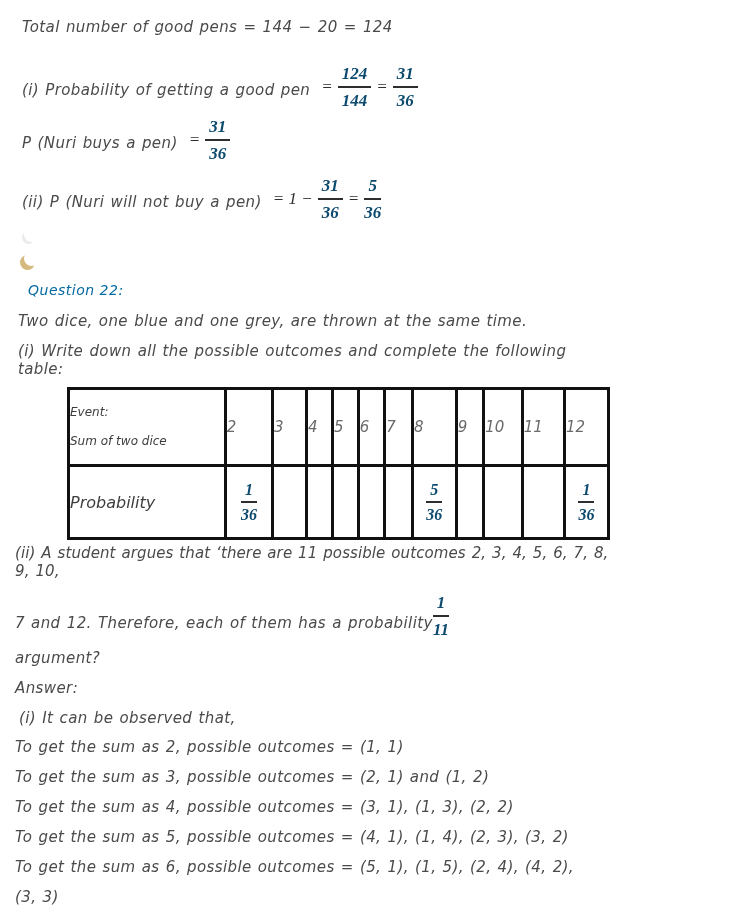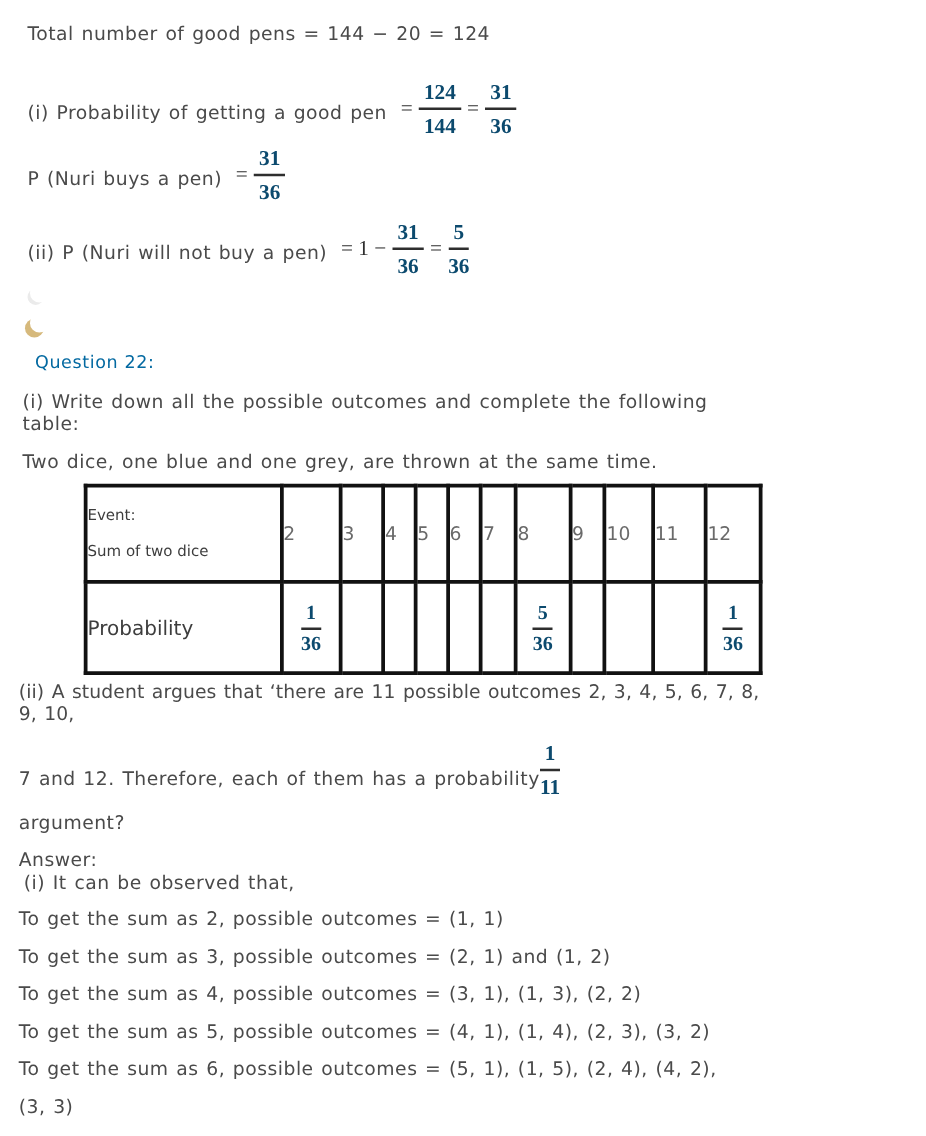--- a/index.html
+++ b/index.html
@@ -5,20 +5,21 @@
   html,body{margin:0;padding:0;background:#ffffff;}
   .page{
     position:relative;
     width:624px;height:909px;
     background:#ffffff;
     overflow:hidden;
     font-family:"DejaVu Sans","Liberation Sans",sans-serif;
     color:#4a4a4a;
     box-sizing:border-box;
     padding:18px 14px 0 15px;
+    font-style:italic;
   }
   
   .tline{margin:0;font-size:15px;line-height:18px;letter-spacing:.4px;word-spacing:1px;}
   .upper{margin-left:7px;}
   
   .eqrow{display:flex;align-items:flex-end;margin-left:7px;}
   .eqrow .eqlabel{font-size:15px;line-height:18px;letter-spacing:.4px;word-spacing:1px;padding-bottom:4px;}
   .math{display:inline-flex;align-items:center;margin-left:6px;transform:translateY(8px);
         font-family:"Liberation Serif","DejaVu Serif",serif;color:#2e2e2e;}
   .math .op{font-size:17px;margin:0 5px;white-space:pre;}
@@ -49,21 +50,21 @@
   td.frac-cell{text-align:center;height:73px;}
   td.frac-cell .frac{font-size:16px;line-height:19px;}
   
   .p2-line1{margin-top:4px;letter-spacing:.1px;}
   .p2-line2{display:flex;align-items:flex-end;margin-top:9px;}
   .p2-line2 .seg{font-size:15px;line-height:18px;letter-spacing:.4px;word-spacing:1px;padding-bottom:5px;}
   .p2-line2 .frac{transform:translateY(3px);}
   .p2-line3{margin-top:12px;}
   
   .ans-heading{margin-top:12px;}
-  .ans-observed{padding-left:4px;}
+  .ans-observed{margin-top:12px;padding-left:4px;}
   .ans-lines{margin-top:11px;}
   .ans-lines .tline{margin-bottom:12px;}
 </style>
 </head>
 <body>
 
 <div class="page">
 
   <p class="tline upper">Total number of good pens = 144 − 20 = 124</p>
 
@@ -107,22 +108,22 @@
         </span>
       </span>
     </div>
 
   <div class="crescent-wrap">
     <span class="crescent c1"></span>
     <span class="crescent c2"></span>
   </div>
 
   <h2 class="q-heading">Question 22:</h2>
+  <p class="tline q-intro">Two dice, one blue and one grey, are thrown at the same time.</p>
   <p class="tline q-parti">(i) Write down all the possible outcomes and complete the following table:</p>
-  <p class="tline q-intro">Two dice, one blue and one grey, are thrown at the same time.</p>
 
   <table class="dice">
       <colgroup>
         <col style="width: 163px;">
         <col style="width: 50px;">
         <col style="width: 36px;">
         <col style="width: 27px;">
         <col style="width: 27px;">
         <col style="width: 28px;">
         <col style="width: 29px;">

